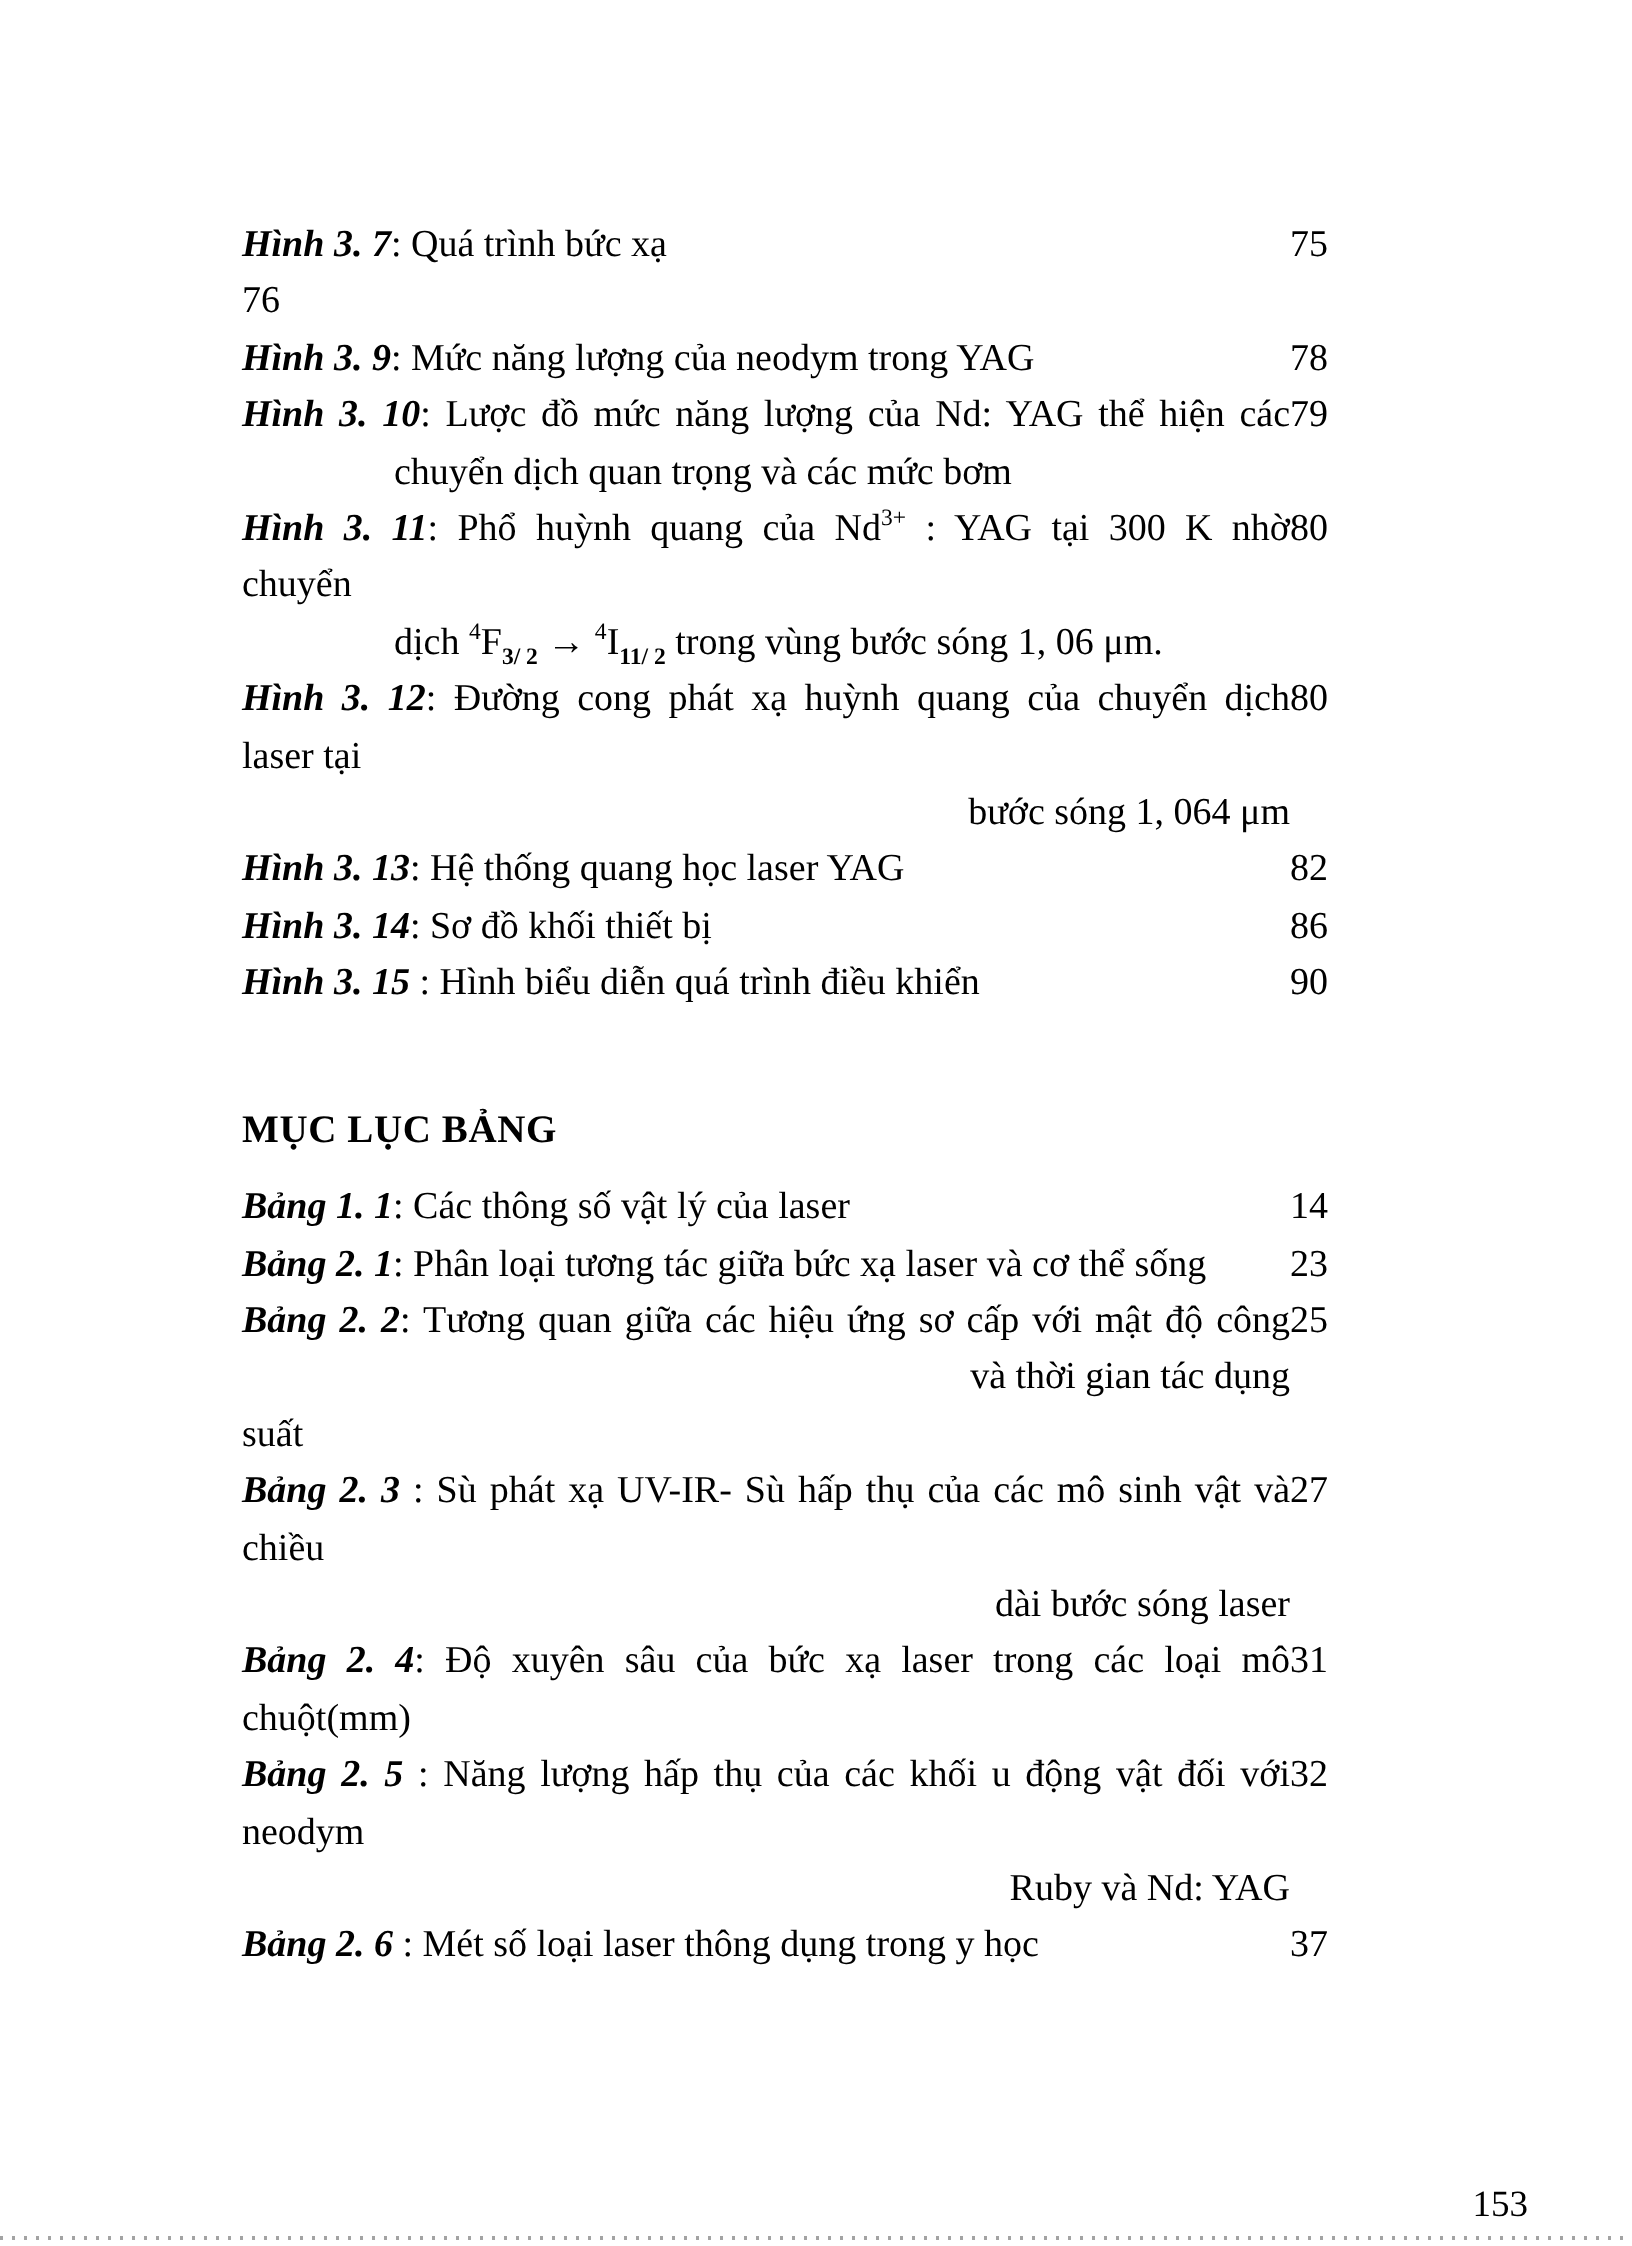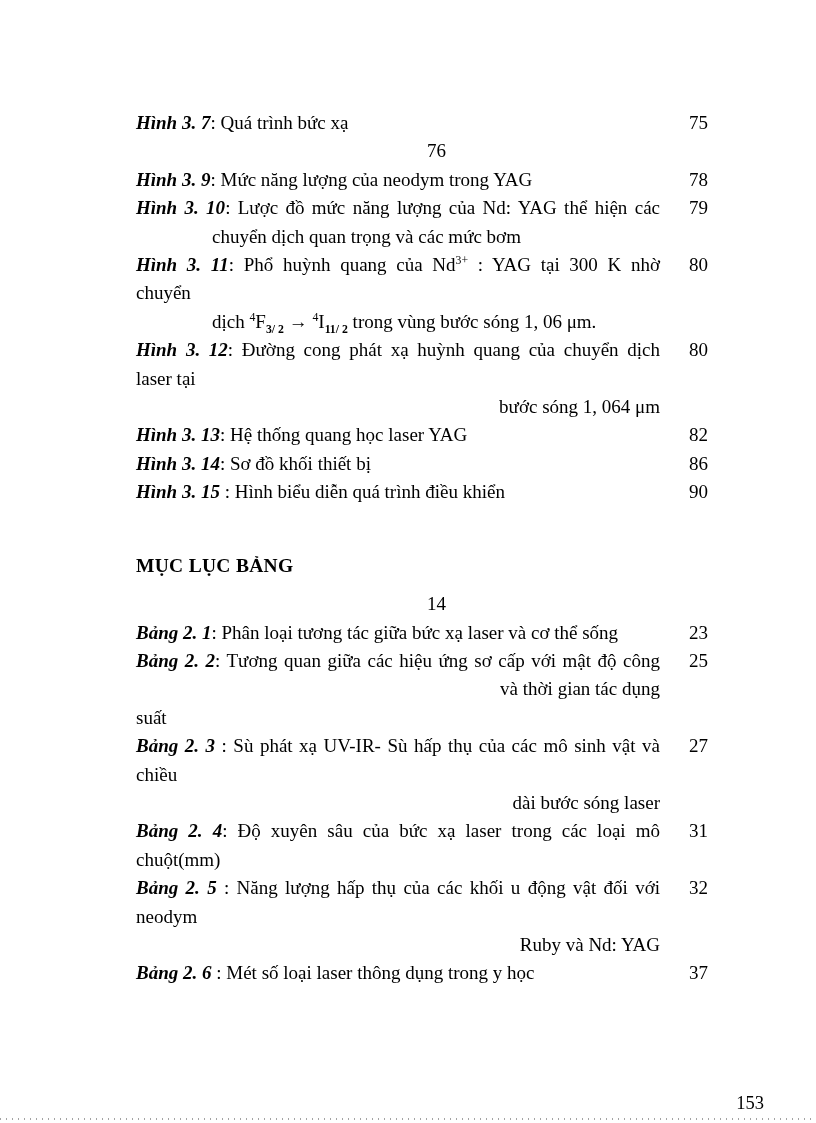--- a/index.html
+++ b/index.html
@@ -6,31 +6,31 @@
   body {
     width: 816px; height: 1123px;
     background: #ffffff;
     position: relative;
     overflow: hidden;
     font-family: "Liberation Serif", "DejaVu Serif", serif;
     color: #000000;
   }
   .content {
     position: absolute;
-    left: 136px; top: 109px;
+    left: 121px; top: 109px;
     width: 601px;
   }
   .entry { display: flex; align-items: flex-start; }
   .etext { flex: 0 0 524px; width: 524px; }
   .eline { font-size: 19px; line-height: 28.4px; white-space: normal; }
   .jt { text-align: justify; text-align-last: justify; text-justify: inter-word; }
   .lbl { font-weight: bold; font-style: italic; }
   .ind  { padding-left: 76px; }
   .ind2 { padding-left: 64px; text-align: right; }
-  .pg { flex: 1 1 auto; text-align: center; font-size: 19px; line-height: 28.4px; }
+  .pg { flex: 1 1 auto; text-align: left; font-size: 19px; line-height: 28.4px; }
   .heading {
     font-size: 19.5px; font-weight: bold;
     line-height: 28.4px;
     margin: 45px 0 10px 0;
     letter-spacing: 0.3px;
   }
   sup, sub { font-size: 62%; line-height: 0; }
   sup { vertical-align: super; }
   sub { vertical-align: sub; font-weight: bold; }
   .pagenum {
@@ -117,20 +117,23 @@
       <div class="pg">90</div>
     </div>
 
   </section>
 
   <h2 class="heading">MỤC LỤC BẢNG</h2>
 
   <section>
 
     <div class="entry">
+      <div class="etext">
+        <div class="eline"><span class="lbl">Bảng 1. 1</span><span>: Các thông số vật lý của laser</span></div>
+      </div>
       <div class="pg">14</div>
     </div>
 
     <div class="entry">
       <div class="etext">
         <div class="eline"><span class="lbl">Bảng 2. 1</span><span>: Phân loại tương tác giữa bức xạ laser và cơ thể sống</span></div>
       </div>
       <div class="pg">23</div>
     </div>
 

